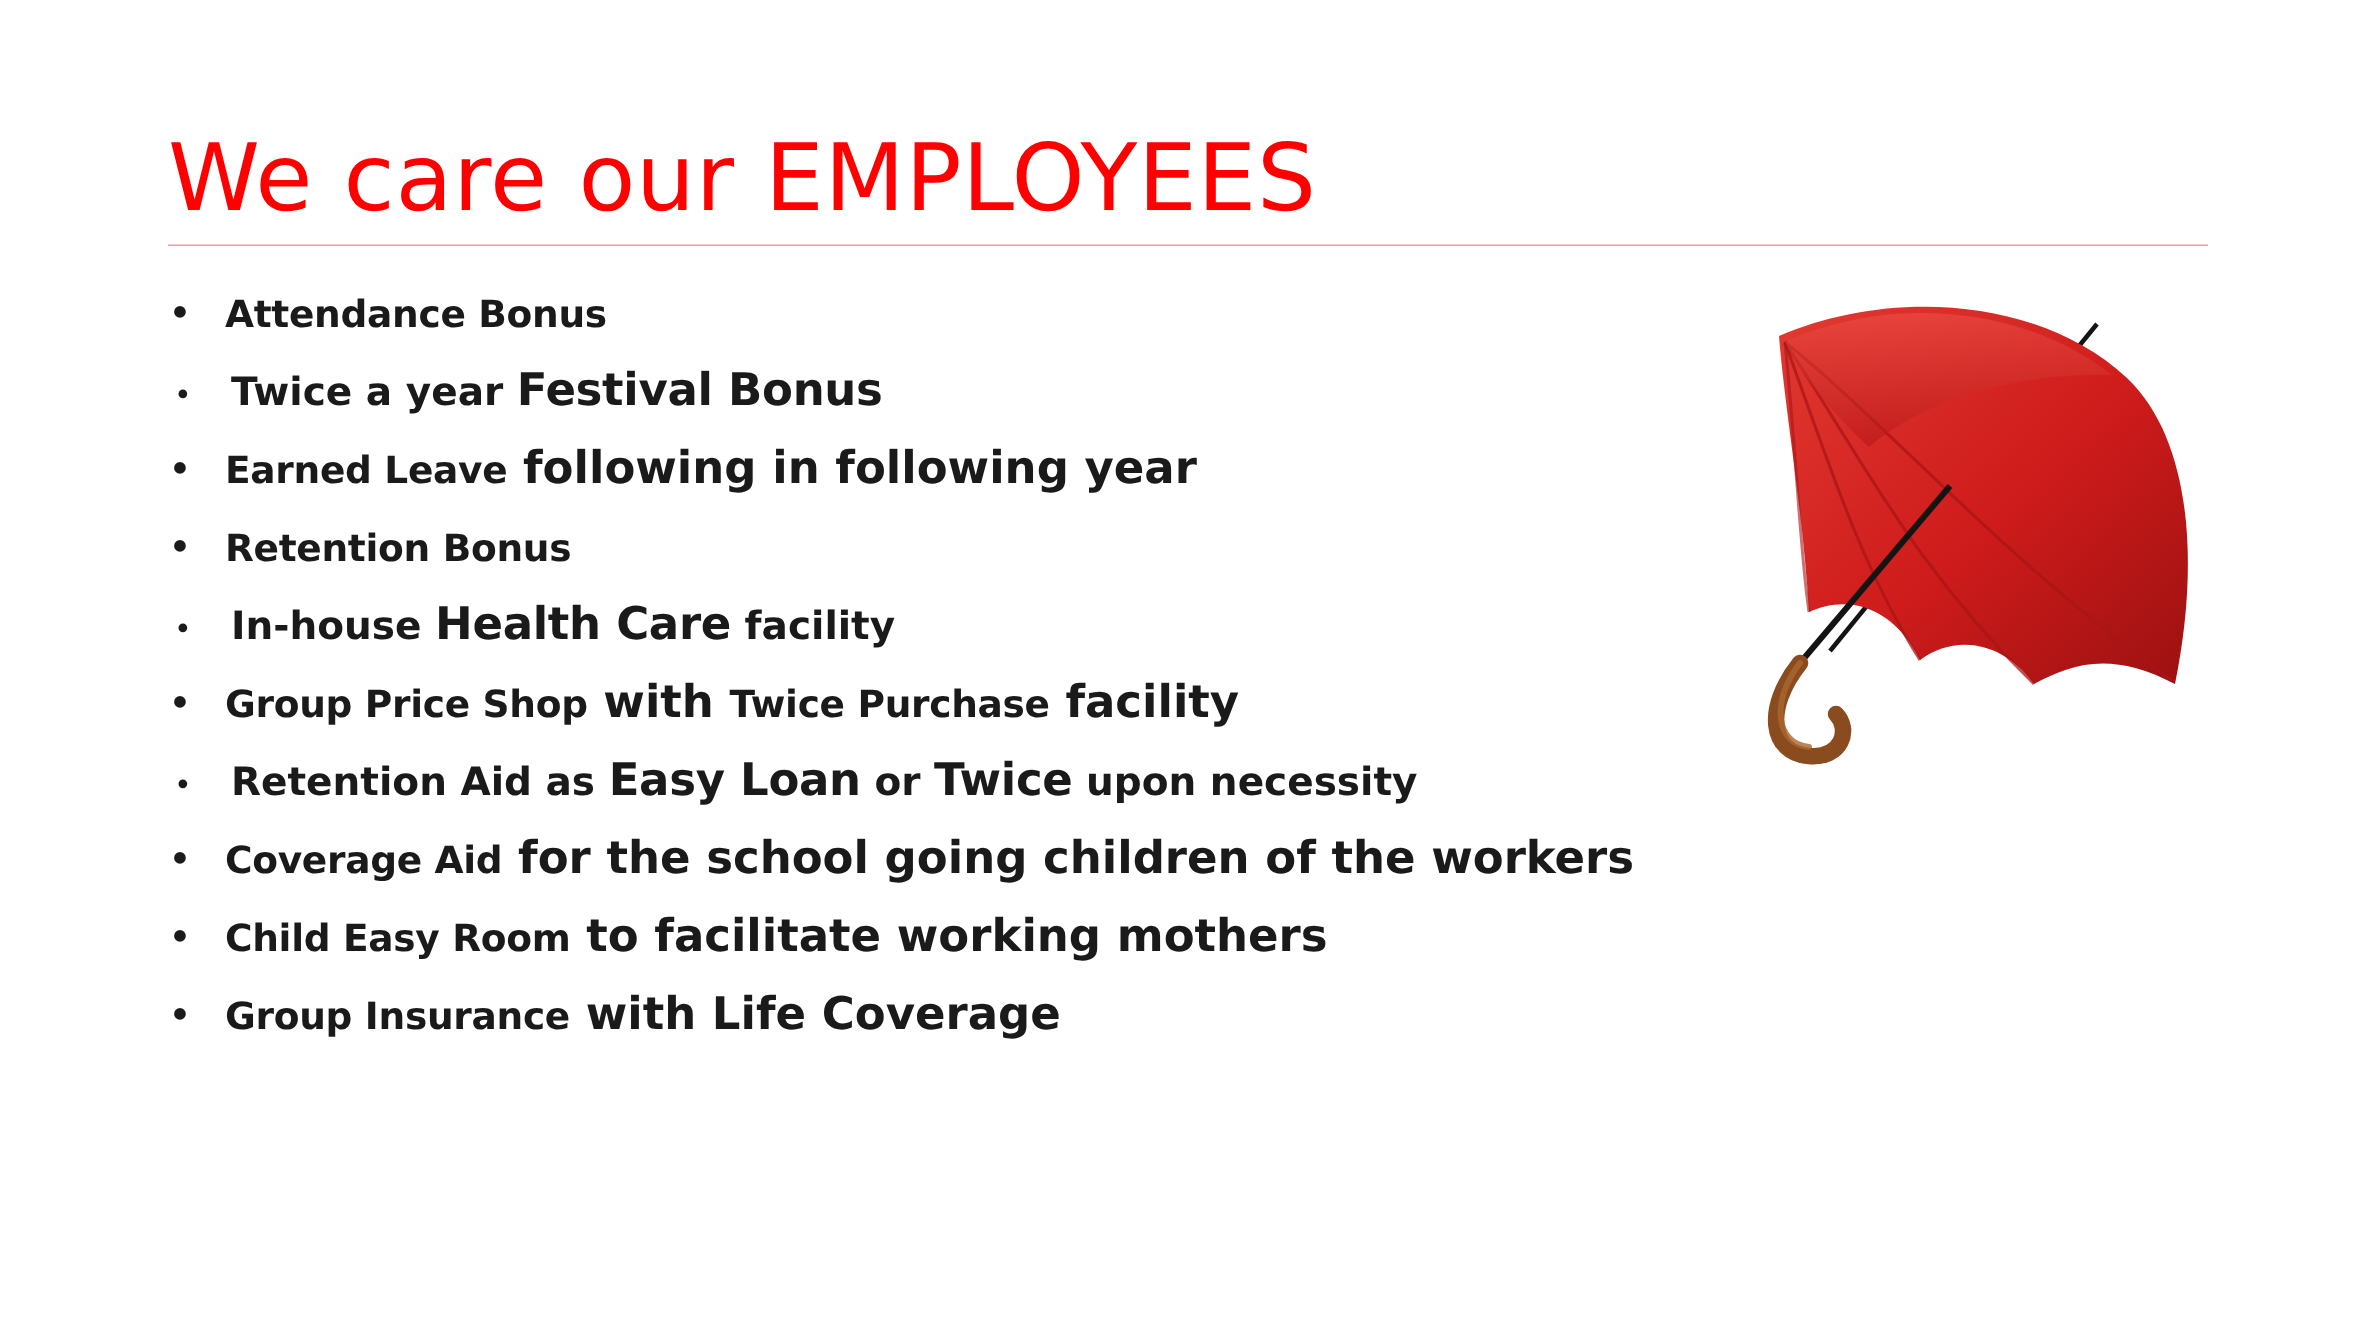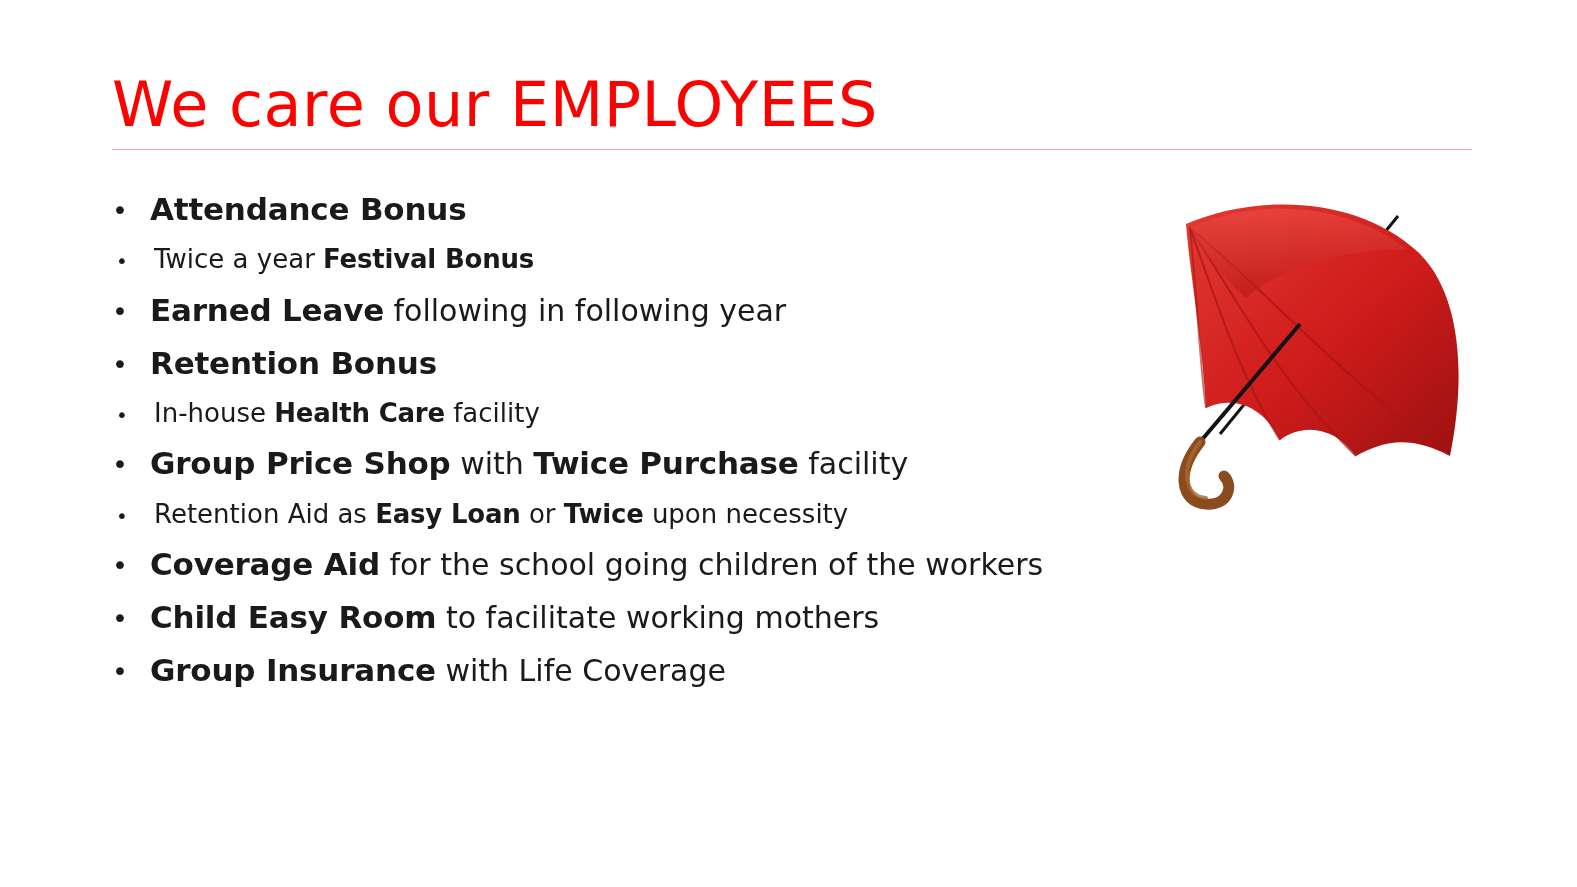--- a/index.html
+++ b/index.html
@@ -18,21 +18,21 @@
   .slide {
     position: relative;
     width: 1577px;
     height: 887px;
     background: #ffffff;
   }
 
   .title-block {
     position: absolute;
     left: 112px;
-    top: 72px;
+    top: 86px;
     width: 1360px;
   }
 
   .slide-title {
     font-family: "DejaVu Sans", sans-serif;
     font-weight: 400;
     font-size: 62px;
     line-height: 1.05;
     color: #FF0000;
     letter-spacing: 0.5px;
@@ -93,28 +93,28 @@
     font-size: 30px;
     line-height: 1.1;
   }
   .level-2 .bullet-text {
     font-size: 26px;
     line-height: 1.1;
   }
 
   .bullet-text .strong {
     font-weight: bold;
-    font-size: 31px;
+    font-size: 25px;
     letter-spacing: -0.2px;
   }
   .level-2 .bullet-text .strong {
-    font-size: 26px;
+    font-size: 30px;
   }
   .bullet-text .plain {
-    font-weight: 400;
+    font-weight: 700;
     margin-top: 40px;
   }
 
   
   .umbrella {
     position: absolute;
     left: 1150px;
     top: 190px;
     width: 330px;
     height: 330px;

